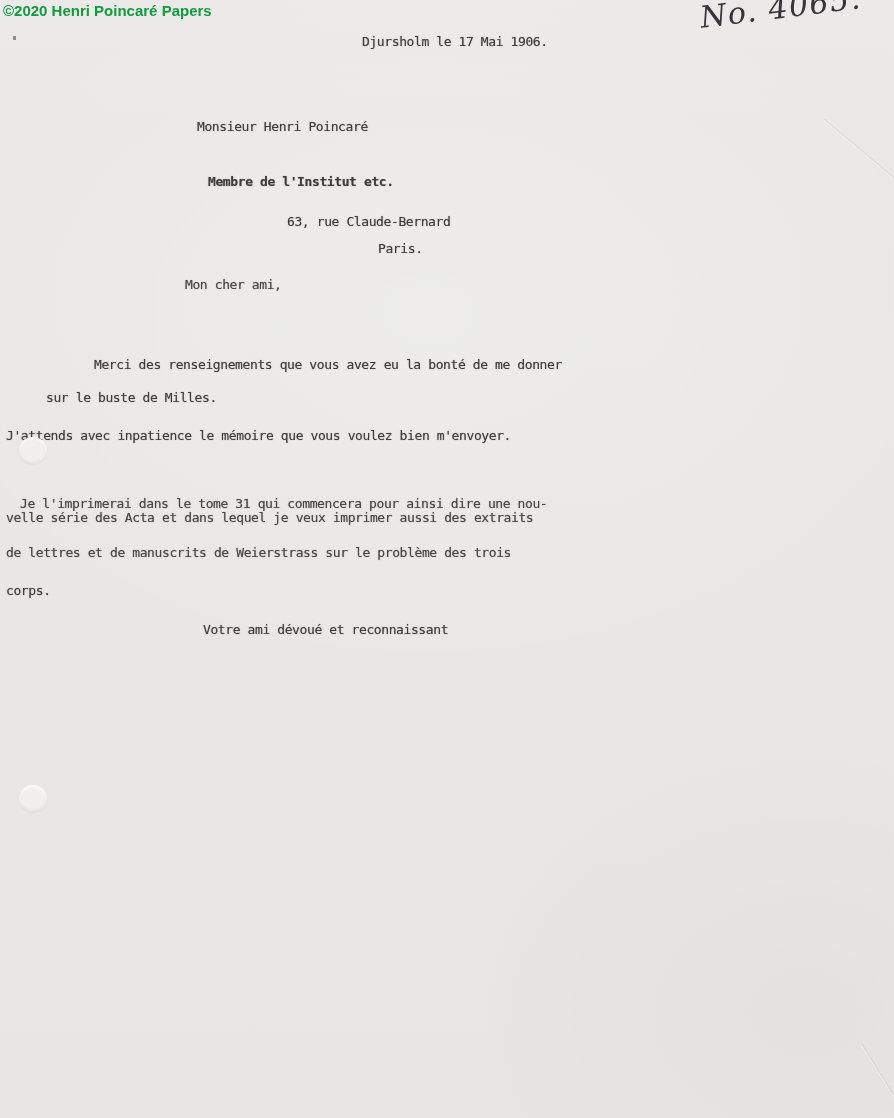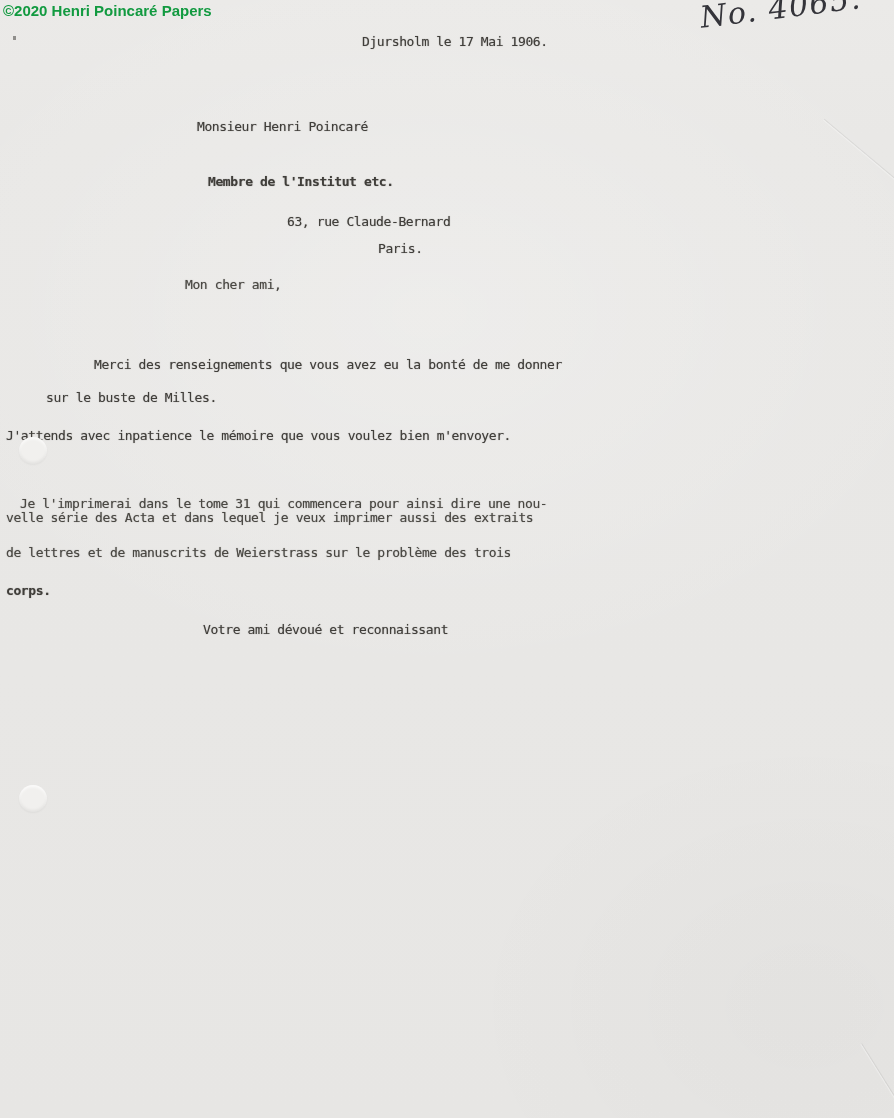--- a/index.html
+++ b/index.html
@@ -117,21 +117,21 @@
   <div class="tw" style="left:378px; top:242px;">Paris.</div>
 
   <div class="tw faded" style="left:185px; top:278px;">Mon cher ami,</div>
 
   <div class="tw" style="left:94px;  top:358px;">Merci des renseignements que vous avez eu la bonté de me donner</div>
   <div class="tw" style="left:6px;   top:391px;margin-left:40px;">sur le buste de Milles.</div>
   <div class="tw" style="left:6px;   top:429px;">J'attends avec inpatience le mémoire que vous voulez bien m'envoyer.</div>
   <div class="tw faded" style="left:20px; top:473px;margin-top:24px;">Je l'imprimerai dans le tome 31 qui commencera pour ainsi dire une nou-</div>
   <div class="tw faded" style="left:6px; top:511px;">velle série des Acta et dans lequel je veux imprimer aussi des extraits</div>
   <div class="tw faded" style="left:6px; top:546px;">de lettres et de manuscrits de Weierstrass sur le problème des trois</div>
-  <div class="tw" style="left:6px;   top:584px;font-weight:bold;">corps.</div>
+  <div class="tw" style="left:6px;   top:584px;">corps.</div>
 
   <div class="tw" style="left:203px; top:623px;">Votre ami dévoué et reconnaissant</div>
 
   <div class="punch-hole hole-1"></div>
   <div class="punch-hole hole-2"></div>
 
   <div class="crease top-right"></div>
   <div class="crease bottom-right"></div>
   <div class="speck"></div>
 

